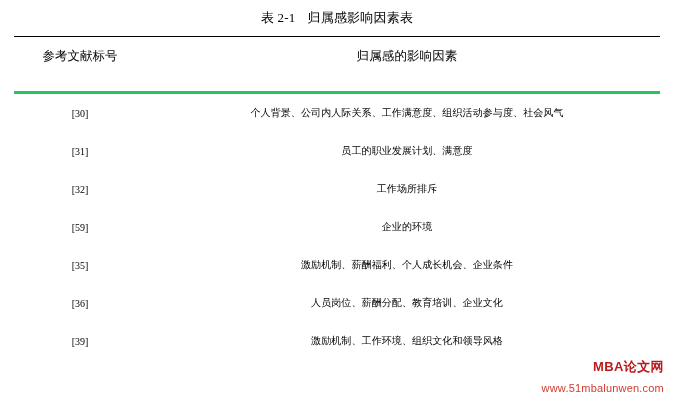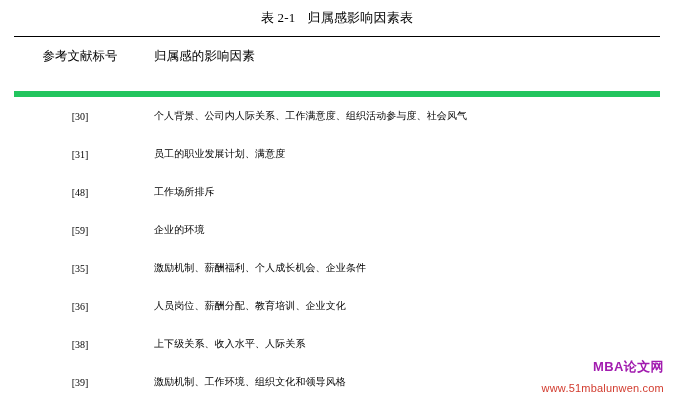--- a/index.html
+++ b/index.html
@@ -33,21 +33,21 @@
   .caption-num {
     margin-right: 12px;
   }
   table.main-table {
     width: 100%;
     border-collapse: collapse;
     table-layout: fixed;
   }
   thead td {
     border-top: 1.4px solid #000;
-    border-bottom: 6px solid #22c55e;
+    border-bottom: 3px solid #22c55e;
     font-size: 12.5px;
     padding: 8px 0 24px 0;
     height: 22px;
     vertical-align: middle;
   }
   th.col-ref, td.col-ref {
     width: 132px;
   }
   .head-ref {
     text-align: left;
@@ -60,32 +60,32 @@
     font-size: 10px;
     padding: 9px 0 9px 0;
     vertical-align: middle;
     height: 20px;
   }
   td.col-ref {
     text-align: center;
     padding-left: 0;
   }
   td.col-factor {
-    text-align: left;
+    text-align: center;
     padding-left: 8px;
     letter-spacing: 0.1px;
   }
   .footer-brand {
     position: absolute;
     right: 10px;
     bottom: 22px;
     font-family: "Liberation Sans", sans-serif;
     font-size: 13px;
     font-weight: bold;
-    color: #a21caf;
+    color: #b91c1c;
     letter-spacing: 0.4px;
   }
   .footer-url {
     position: absolute;
     right: 10px;
     bottom: 4px;
     font-family: "Liberation Sans", sans-serif;
     font-size: 11px;
     color: #d23b2e;
     letter-spacing: 0.2px;
@@ -110,40 +110,36 @@
     <tbody>
       <tr>
         <td class="col-ref">[30]</td>
         <td class="col-factor">个人背景、公司内人际关系、工作满意度、组织活动参与度、社会风气</td>
       </tr>
       <tr>
         <td class="col-ref">[31]</td>
         <td class="col-factor">员工的职业发展计划、满意度</td>
       </tr>
       <tr>
-        <td class="col-ref">[48]</td>
+        <td class="col-ref">[32]</td>
         <td class="col-factor">工作场所排斥</td>
       </tr>
       <tr>
         <td class="col-ref">[59]</td>
         <td class="col-factor">企业的环境</td>
       </tr>
       <tr>
         <td class="col-ref">[35]</td>
         <td class="col-factor">激励机制、薪酬福利、个人成长机会、企业条件</td>
       </tr>
       <tr>
         <td class="col-ref">[36]</td>
         <td class="col-factor">人员岗位、薪酬分配、教育培训、企业文化</td>
       </tr>
       <tr>
-        <td class="col-ref">[38]</td>
-        <td class="col-factor">上下级关系、收入水平、人际关系</td>
-      </tr>
-      <tr>
         <td class="col-ref">[39]</td>
         <td class="col-factor">激励机制、工作环境、组织文化和领导风格</td>
       </tr>
 
     </tbody>
   </table>
 
   <div class="footer-brand">MBA论文网</div>
   <div class="footer-url">www.51mbalunwen.com</div>
 

